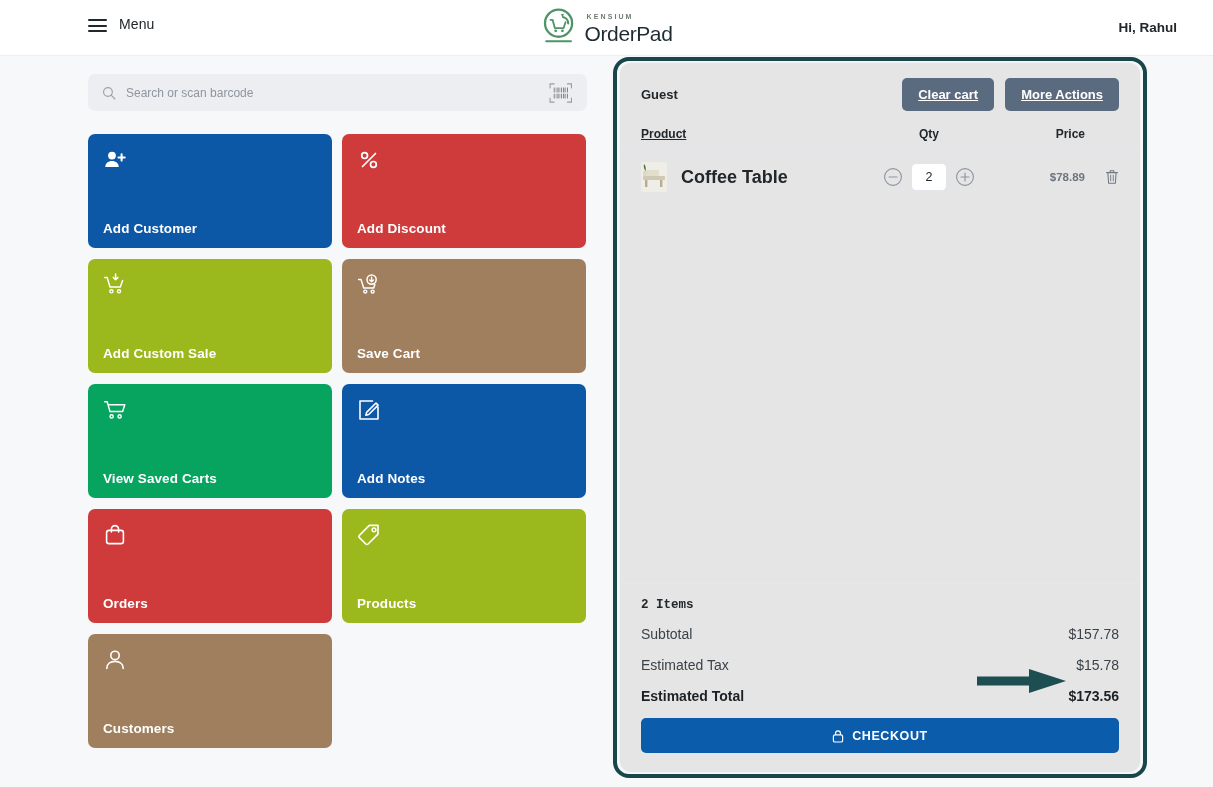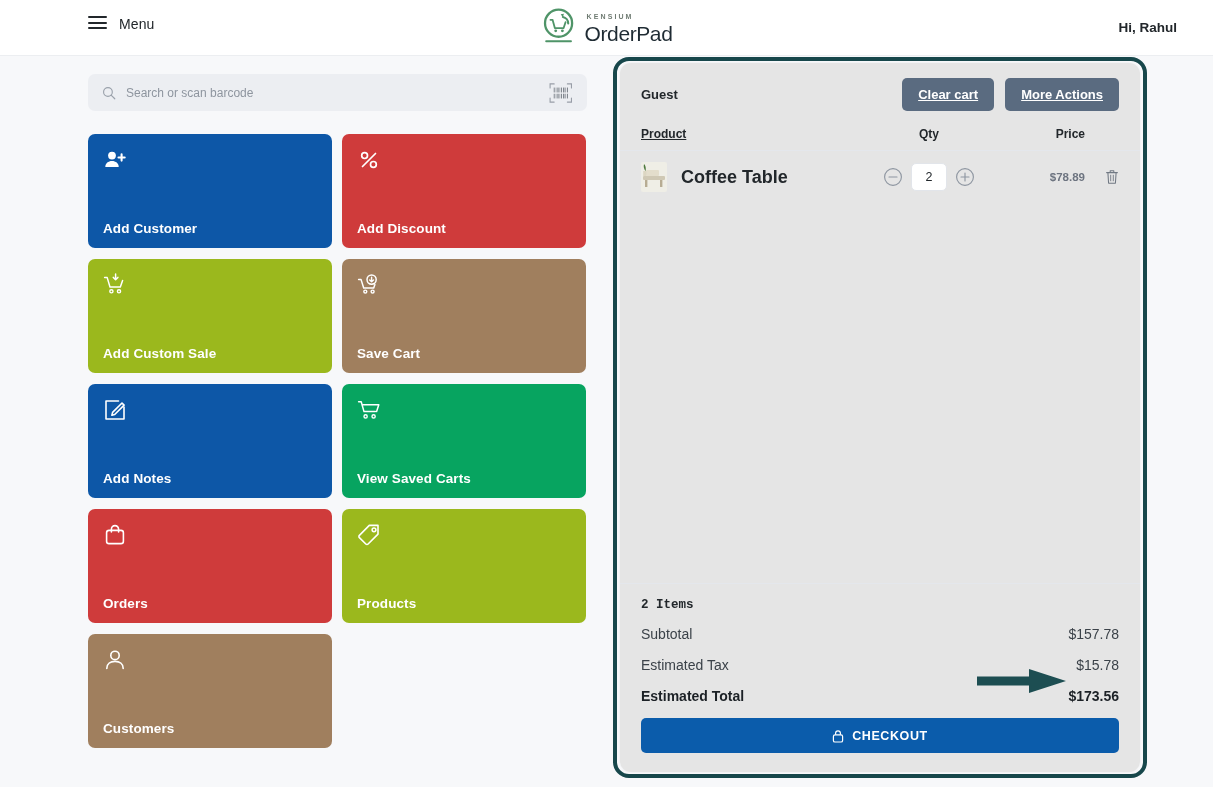--- a/index.html
+++ b/index.html
@@ -12,21 +12,21 @@
   .page { position: relative; width: 1213px; height: 787px; background: #f7f8fa; }
 
   
   .header {
     position: absolute; top: 0; left: 0; width: 1213px; height: 56px;
     background: #ffffff; border-bottom: 1px solid #eceef1;
     display: flex; align-items: center;
   }
   .menu-btn {
     position: absolute; left: 88px; top: 16px;
-    display: flex; align-items: flex-start; gap: 12px; cursor: pointer;
+    display: flex; align-items: flex-end; gap: 12px; cursor: pointer;
   }
   .hamburger { display: flex; flex-direction: column; justify-content: space-between; width: 19px; height: 13px; }
   .hamburger span { display: block; height: 2px; width: 100%; background: #22272b; border-radius: 1px; }
   .menu-label { font-size: 14px; color: #22272b; letter-spacing: .1px; }
 
   .brand {
     position: absolute; left: 50%; transform: translateX(-50%); top: 6px;
     display: flex; align-items: center; gap: 9px;
   }
   .brand-logo { width: 35px; height: 42px; display:block; }
@@ -216,35 +216,35 @@
         <svg class="tile-icon" viewBox="0 0 24 24">
           <path d="M1.6 6.4h2.4l2.7 8.6h10l1.2-3.4" fill="none" stroke="#ffffff" stroke-width="1.5" stroke-linecap="round" stroke-linejoin="round"></path>
           <circle cx="8.3" cy="18.6" r="1.5" fill="none" stroke="#ffffff" stroke-width="1.4"></circle>
           <circle cx="15.6" cy="18.6" r="1.5" fill="none" stroke="#ffffff" stroke-width="1.4"></circle>
           <circle cx="14.6" cy="6.6" r="4.6" fill="none" stroke="#ffffff" stroke-width="1.5"></circle>
           <path d="M14.6 4.1v4.6M12.7 6.9l1.9 1.9 1.9-1.9" fill="none" stroke="#ffffff" stroke-width="1.4" stroke-linecap="round" stroke-linejoin="round"></path>
         </svg>
         <span class="tile-label">Save Cart</span>
       </div>
 
-      <div class="tile" style="background:#0d57a7">
-        <svg class="tile-icon" viewBox="0 0 24 24">
-          <path d="M3 3h12.5M3 3v18h18V9" fill="none" stroke="#ffffff" stroke-width="1.6" stroke-linecap="round" stroke-linejoin="round"></path>
-          <path d="M9.6 14.4l9.4-9.4 2.1 2.1-9.4 9.4-2.8.7z" fill="none" stroke="#ffffff" stroke-width="1.6" stroke-linejoin="round"></path>
-        </svg>
-        <span class="tile-label">Add Notes</span>
-      </div>
-
       <div class="tile" style="background:#07a460">
         <svg class="tile-icon" viewBox="0 0 24 24">
           <path d="M1.6 3.8h2.6l2.8 9.8h11.4M5.4 6.8h16.4l-2.2 6.8" fill="none" stroke="#ffffff" stroke-width="1.5" stroke-linecap="round" stroke-linejoin="round"></path>
           <circle cx="8.6" cy="18.4" r="1.6" fill="none" stroke="#ffffff" stroke-width="1.4"></circle>
           <circle cx="16.6" cy="18.4" r="1.6" fill="none" stroke="#ffffff" stroke-width="1.4"></circle>
         </svg>
         <span class="tile-label">View Saved Carts</span>
+      </div>
+
+      <div class="tile" style="background:#0d57a7">
+        <svg class="tile-icon" viewBox="0 0 24 24">
+          <path d="M3 3h12.5M3 3v18h18V9" fill="none" stroke="#ffffff" stroke-width="1.6" stroke-linecap="round" stroke-linejoin="round"></path>
+          <path d="M9.6 14.4l9.4-9.4 2.1 2.1-9.4 9.4-2.8.7z" fill="none" stroke="#ffffff" stroke-width="1.6" stroke-linejoin="round"></path>
+        </svg>
+        <span class="tile-label">Add Notes</span>
       </div>
 
       <div class="tile" style="background:#cf3b3b">
         <svg class="tile-icon" viewBox="0 0 24 24">
           <rect x="3.6" y="7.4" width="16.8" height="13.2" rx="2.4" fill="none" stroke="#ffffff" stroke-width="1.6"></rect>
           <path d="M8.4 9V6.2a3.6 3.6 0 017.2 0V9" fill="none" stroke="#ffffff" stroke-width="1.6" stroke-linecap="round"></path>
         </svg>
         <span class="tile-label">Orders</span>
       </div>
 

